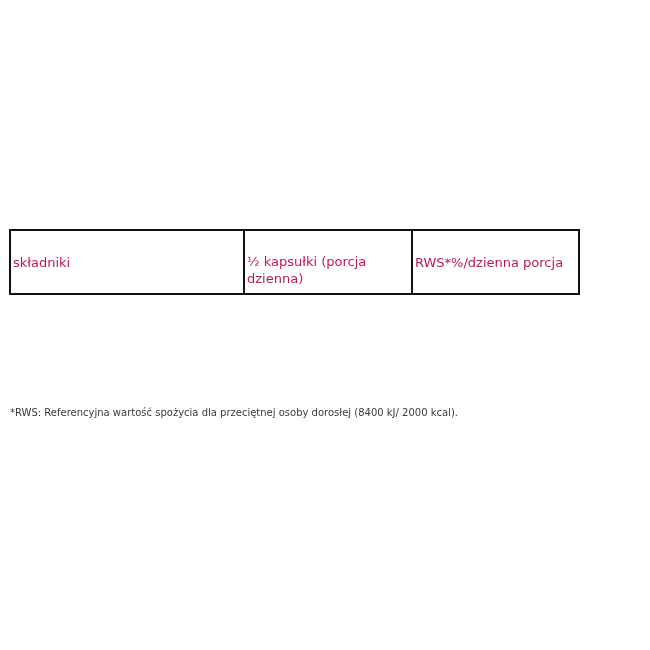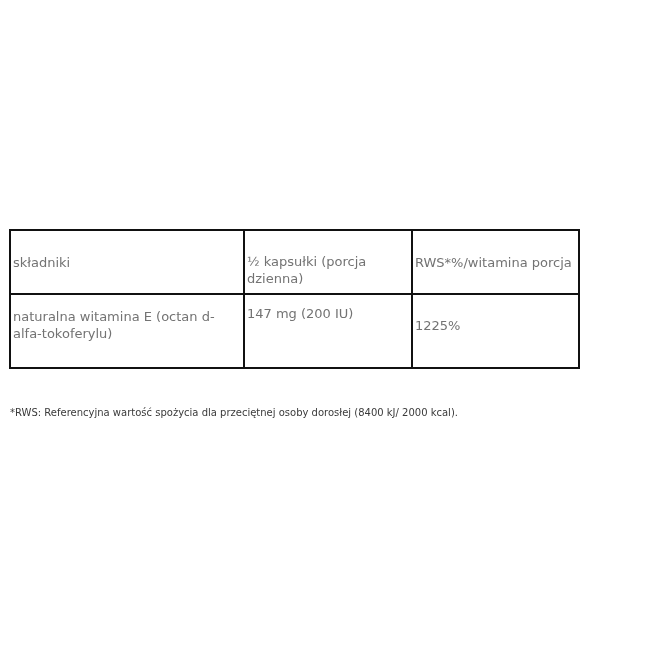--- a/index.html
+++ b/index.html
@@ -17,21 +17,21 @@
     }
     .table-wrap {
       position: absolute;
       left: 9px;
       top: 229px;
     }
     table {
       border-collapse: collapse;
       font-size: 13px;
       line-height: 17px;
-      color: #737373;
+      color: #be185d;
     }
     td {
       border: 2px solid #111111;
       vertical-align: top;
       padding: 0 2px;
     }
     td.col1 { width: 228px; }
     td.col2 { width: 162px; }
     td.col3 { width: 161px; }
     tr.head td { height: 62px; }
@@ -57,31 +57,20 @@
   <table>
     <tbody>
         <tr class="head">
       <td class="col1">
         <div class="vcenter-head">składniki</div>
       </td>
       <td class="col2">
         <div class="top-head">½ kapsułki (porcja dzienna)</div>
       </td>
       <td class="col3">
-        <div class="vcenter-head">RWS*%/witamina porcja</div>
-      </td>
-    </tr>
-    <tr class="row">
-      <td class="col1">
-        <div class="row-c1">naturalna witamina E (octan d-alfa-tokoferylu)</div>
-      </td>
-      <td class="col2">
-        <div class="row-c2">147 mg (200 IU)</div>
-      </td>
-      <td class="col3">
-        <div class="row-c3">1225%</div>
+        <div class="vcenter-head">RWS*%/dzienna porcja</div>
       </td>
     </tr>
   </tbody>
     </table>
 </div>
 
 <div class="footnote">*RWS: Referencyjna wartość spożycia dla przeciętnej osoby dorosłej (8400 kJ/ 2000 kcal).</div>
 
 </body></html>

